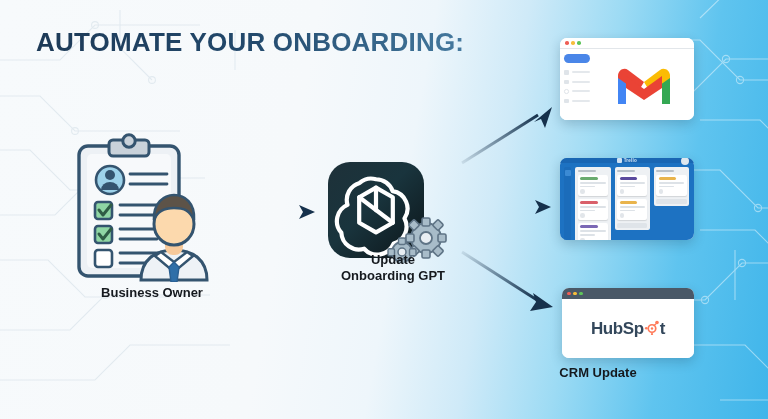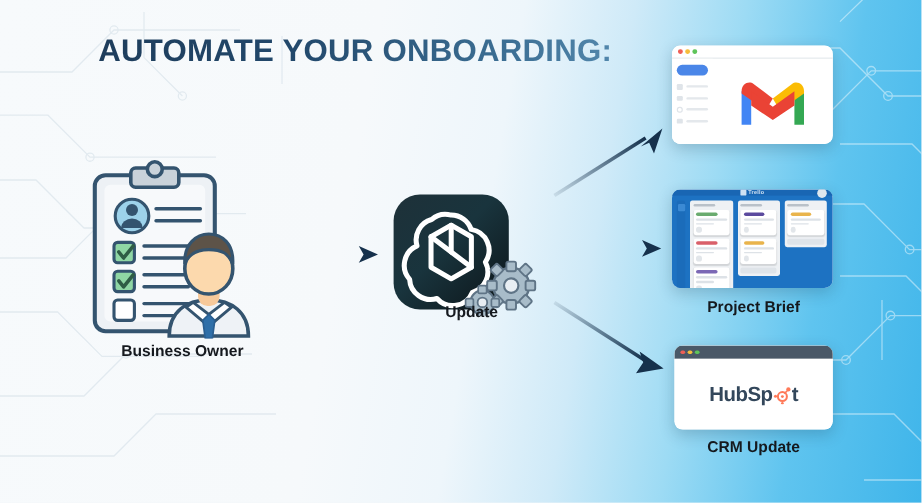--- a/index.html
+++ b/index.html
@@ -18,21 +18,21 @@
     overflow:hidden;
   }
   .circuit{ position:absolute; inset:0; pointer-events:none; }
 
   
   .heading{ position:absolute; left:36px; top:28px; width:520px; }
   .hl1{
     font-size:26px; font-weight:bold; letter-spacing:.2px;
     line-height:1.14; white-space:nowrap;
     background:linear-gradient(90deg,#1d3a57 0%,#22486b 40%,#3d7095 75%,#5d93b8 100%);
-    -webkit-background-clip:text; background-clip:text; color:transparent;text-align:center;
+    -webkit-background-clip:text; background-clip:text; color:transparent;
   }
   .hl2{
     font-size:25px; font-weight:bold; color:#14181c;
     line-height:1.2; margin-top:2px; white-space:nowrap;
   }
 
   
   .nlabel{
     position:absolute; text-align:center; font-size:13px;
     font-weight:bold; color:#15191e; line-height:1.22;
@@ -49,21 +49,21 @@
 
   
   .card{ position:absolute; border-radius:7px; overflow:hidden;
          box-shadow:0 4px 12px rgba(16,45,70,.22); background:#fff; }
   #cardEmail{ left:560px; top:38px;  width:134px; height:82px; }
   #cardBrief{ left:560px; top:158px; width:134px; height:82px; }
   #cardCrm  { left:562px; top:288px; width:132px; height:70px; }
 
   #emailLabel{ left:555px; top:128px; width:146px; }
   #briefLabel{ left:555px; top:248px; width:146px; }
-  #crmLabel  { left:555px; top:365px; width:146px; }
+  #crmLabel  { left:525px; top:365px; width:146px; }
 
   
   .chrome{ height:11px; background:#fff; border-bottom:1px solid #e2e6ea;
            display:flex; align-items:center; gap:2.5px; padding-left:5px; }
   .dot{ width:3.6px; height:3.6px; border-radius:50%; }
   .d1{ background:#ef5f56; } .d2{ background:#f6bd3b; } .d3{ background:#5ec45a; }
 
   .emailBody{ display:flex; height:71px; background:#fff; }
   .emailSide{ width:34px; padding:5px 4px; background:#fff; }
   .pill{ height:9px; border-radius:5px; background:#4a86e8; margin-bottom:7px; }
@@ -91,21 +91,21 @@
           flex-direction:column; gap:2px; box-shadow:0 1px 1px rgba(0,0,0,.12); }
   .btag{ height:3px; width:70%; border-radius:1.5px; }
   .bline{ height:1.6px; border-radius:1px; background:#dde2e7; }
   .bline.s{ width:60%; }
   .bav{ width:4.5px; height:4.5px; border-radius:50%; background:#e2e6ea; }
   .bghost{ height:5px; border-radius:1.5px; background:#dfe4e9; }
 
   .crmBody{ height:59px; background:#fff; display:flex;
             align-items:center; justify-content:center; }
   .hubspot{ font-size:17px; font-weight:bold; color:#33475b;
-            letter-spacing:-.4px; display:flex; align-items:center; }
+            letter-spacing:-.4px; display:flex; align-items:flex-start; }
 </style>
 </head>
 <body>
 
 <div id="stage">
 
   <svg class="circuit" viewBox="0 0 768 419" preserveAspectRatio="none">
     <g stroke="#dfe8ee" stroke-width="1.1" fill="none" opacity=".85">
       <path d="M-10 60 H60 L95 25 H200"></path>
       <path d="M-10 96 H40 L75 131 H180"></path>
@@ -262,20 +262,21 @@
           <rect x="76.5" y="101" width="7" height="6.5" rx="1.4"></rect>
           <rect x="66" y="90.8" width="6.5" height="7" rx="1.4"></rect>
           <rect x="87.5" y="90.8" width="6.5" height="7" rx="1.4"></rect>
         </g>
         <circle cx="80" cy="94" r="4" fill="#e8eef3" stroke="#5f7486" stroke-width="1.5"></circle>
       </g>
     </svg>
   </div>
   <div class="nlabel" id="gptLabel">
     <div>Update</div>
+    <div>Onboarding GPT</div>
   </div>
 
   <div class="card" id="cardEmail">
     <div class="chrome">
       <span class="dot d1"></span>
       <span class="dot d2"></span>
       <span class="dot d3"></span>
     </div>
     <div class="emailBody">
       <div class="emailSide">
@@ -367,21 +368,20 @@
             <span class="btag" style="background:#e9b44c"></span>
             <span class="bline"></span>
               <span class="bline s"></span>
             <span class="bav"></span>
           </div>
           <span class="bghost"></span>
         </div>
       </div>
     </div>
   </div>
-  <div class="nlabel" id="briefLabel">Project Brief</div>
 
   <div class="card" id="cardCrm">
     <div class="chrome" style="background:#4a5867;border-bottom:none">
       <span class="dot d1"></span>
       <span class="dot d2"></span>
       <span class="dot d3"></span>
     </div>
     <div class="crmBody">
       <span class="hubspot">
         <span>HubSp</span>

